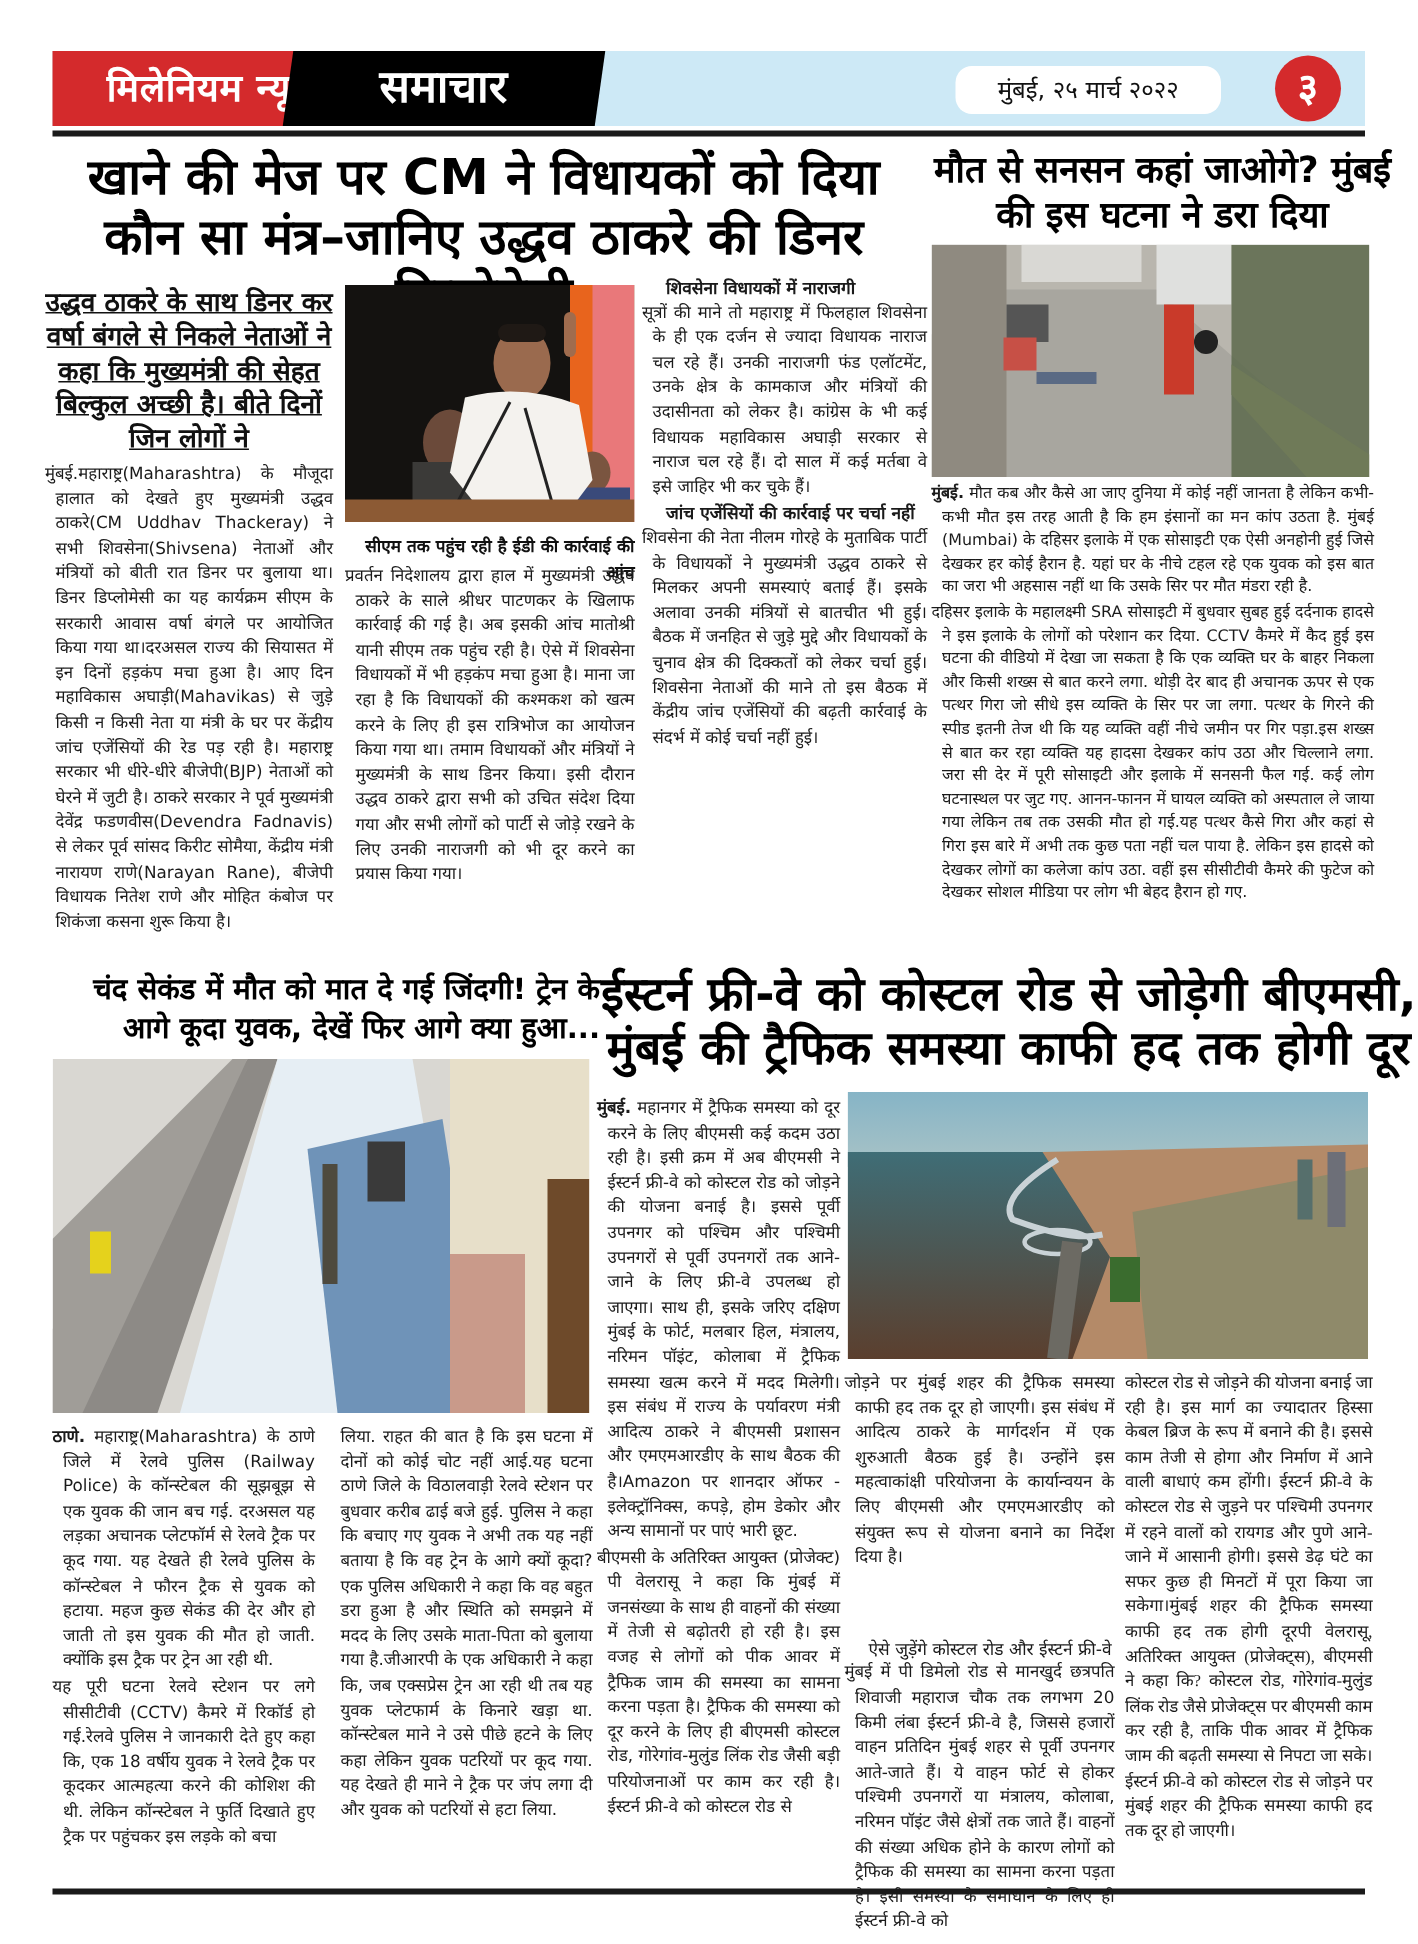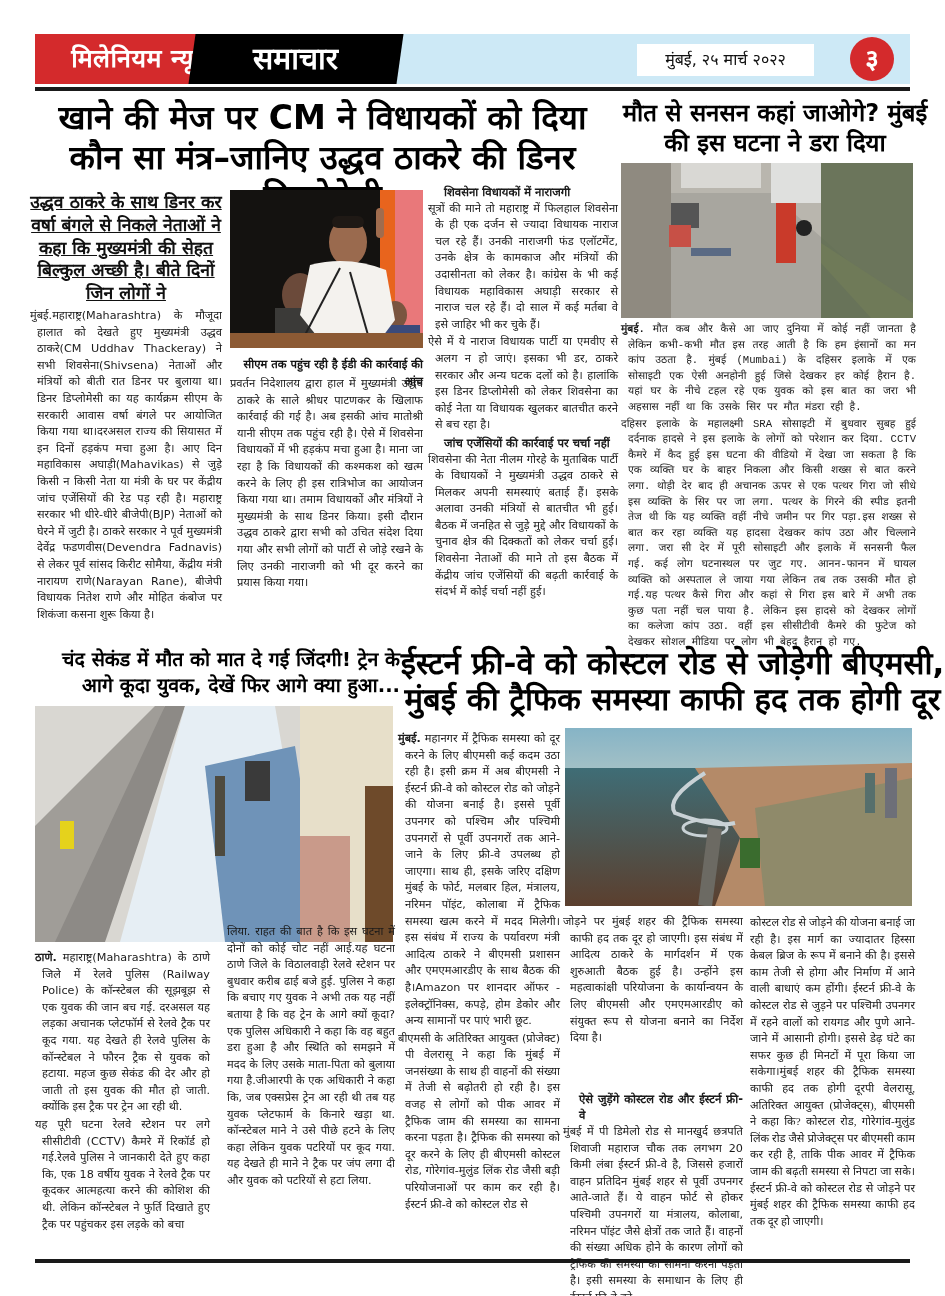--- a/index.html
+++ b/index.html
@@ -4,21 +4,21 @@
 <style>
   html, body { margin:0; padding:0; background:#ffffff; }
   body { width:945px; height:1296px; position:relative; overflow:hidden; font-family:"DejaVu Sans", sans-serif; color:#111; }
   .abs { position:absolute;text-align:right; }
 
   
   .masthead { left:35px; top:34px; width:875px; height:50px; background:#cde9f6; }
   .brand { left:35px; top:34px; width:178px; height:50px; background:#d42a2c; color:#fff; font-weight:bold; font-size:25px; line-height:50px; letter-spacing:0.5px; }
   .section-tab { left:192px; top:34px; width:208px; height:50px; background:#000; color:#fff; font-weight:bold; font-size:30px; line-height:50px; text-align:center; transform:skewX(-8deg); }
   .section-tab span { display:inline-block; transform:skewX(8deg); }
-  .dateline { left:637px; top:44px; width:177px; height:32px; background:#fff; font-size:16px; line-height:32px; text-align:center; }
+  .dateline { left:637px; top:44px; width:177px; height:32px; background:#fff; font-size:16px; line-height:32px; text-align:center;border-radius:11px; }
   .page-num { left:850px; top:37px; width:44px; height:44px; border-radius:50%; background:#d42a2c; color:#fff; font-size:26px; font-weight:bold; line-height:44px; text-align:center; }
   .rule { left:35px; top:87px; width:875px; height:4px; background:#1a1a1a; }
   .rule-bottom { left:35px; top:1259px; width:875px; height:4px; background:#1a1a1a; }
 
   
   .hl { font-weight:bold; text-align:center; color:#000; line-height:1.2; }
   .hl-main { left:30px; top:98px; width:585px; font-size:33px; }
   .hl-right { left:620px; top:98px; width:310px; font-size:24px; line-height:1.25; }
   .hl-train { left:30px; top:647px; width:370px; font-size:19.5px; line-height:1.35;text-align:right; }
   .hl-bmc { left:400px; top:645px; width:545px; font-size:31px; line-height:1.17; }
@@ -72,21 +72,20 @@
   </svg>
 </div>
 <div class="abs caption" style="left:230px; top:356px; width:193px;">सीएम तक पहुंच रही है ईडी की कार्रवाई की आंच</div>
 <div class="abs col" style="left:230px; top:376px; width:193px;">
   <p>प्रवर्तन निदेशालय द्वारा हाल में मुख्यमंत्री उद्धव ठाकरे के साले श्रीधर पाटणकर के खिलाफ कार्रवाई की गई है। अब इसकी आंच मातोश्री यानी सीएम तक पहुंच रही है। ऐसे में शिवसेना विधायकों में भी हड़कंप मचा हुआ है। माना जा रहा है कि विधायकों की कश्मकश को खत्म करने के लिए ही इस रात्रिभोज का आयोजन किया गया था। तमाम विधायकों और मंत्रियों ने मुख्यमंत्री के साथ डिनर किया। इसी दौरान उद्धव ठाकरे द्वारा सभी को उचित संदेश दिया गया और सभी लोगों को पार्टी से जोड़े रखने के लिए उनकी नाराजगी को भी दूर करने का प्रयास किया गया।</p>
 </div>
 
 <div class="abs col" style="left:428px; top:184px; width:190px;">
   <p class="mini-head">शिवसेना विधायकों में नाराजगी</p>
   <p>सूत्रों की माने तो महाराष्ट्र में फिलहाल शिवसेना के ही एक दर्जन से ज्यादा विधायक नाराज चल रहे हैं। उनकी नाराजगी फंड एलॉटमेंट, उनके क्षेत्र के कामकाज और मंत्रियों की उदासीनता को लेकर है। कांग्रेस के भी कई विधायक महाविकास अघाड़ी सरकार से नाराज चल रहे हैं। दो साल में कई मर्तबा वे इसे जाहिर भी कर चुके हैं।</p>
-  <p>ऐसे में ये नाराज विधायक पार्टी या एमवीए से अलग न हो जाएं। इसका भी डर, ठाकरे सरकार और अन्य घटक दलों को है। हालांकि इस डिनर डिप्लोमेसी को लेकर शिवसेना का कोई नेता या विधायक खुलकर बातचीत करने से बच रहा है।</p>
   <p class="mini-head">जांच एजेंसियों की कार्रवाई पर चर्चा नहीं</p>
   <p>शिवसेना की नेता नीलम गोरहे के मुताबिक पार्टी के विधायकों ने मुख्यमंत्री उद्धव ठाकरे से मिलकर अपनी समस्याएं बताई हैं। इसके अलावा उनकी मंत्रियों से बातचीत भी हुई। बैठक में जनहित से जुड़े मुद्दे और विधायकों के चुनाव क्षेत्र की दिक्कतों को लेकर चर्चा हुई। शिवसेना नेताओं की माने तो इस बैठक में केंद्रीय जांच एजेंसियों की बढ़ती कार्रवाई के संदर्भ में कोई चर्चा नहीं हुई।</p>
 </div>
 
 <div class="abs hl hl-right">मौत से सनसन कहां जाओगे? मुंबई की इस घटना ने डरा दिया</div>
 <div class="abs img" style="left:621px; top:163px; width:292px; height:155px;">
   <svg width="292" height="155" viewBox="0 0 292 155">
     <rect width="292" height="155" fill="#b9b6ae"></rect>
     <polygon points="40,30 150,30 292,155 0,155 0,60" fill="#a8a69f"></polygon>
     <rect x="0" y="0" width="50" height="155" fill="#8f8a80"></rect>
@@ -94,21 +93,21 @@
     <rect x="150" y="0" width="50" height="40" fill="#dfe0de"></rect>
     <rect x="200" y="0" width="92" height="155" fill="#5d6a4c" opacity="0.85"></rect>
     <polygon points="200,80 292,140 292,155 250,155 200,100" fill="#6f7a58"></polygon>
     <rect x="50" y="40" width="28" height="25" fill="#555"></rect>
     <rect x="48" y="62" width="22" height="22" fill="#c75046"></rect>
     <rect x="70" y="85" width="40" height="8" fill="#5a6a84"></rect>
     <rect x="155" y="40" width="20" height="60" fill="#c93a2a"></rect>
     <circle cx="183" cy="65" r="8" fill="#222"></circle>
   </svg>
 </div>
-<div class="abs col" style="left:621px; top:322px; width:295px; font-size:10.6px; line-height:15.6px;font-family:Liberation Mono, monospace;">
+<div class="abs col" style="left:621px; top:322px; width:295px; font-size:10.6px; line-height:15.6px;">
   <p><span class="lead">मुंबई.</span> <span>मौत कब और कैसे आ जाए दुनिया में कोई नहीं जानता है लेकिन कभी-कभी मौत इस तरह आती है कि हम इंसानों का मन कांप उठता है. मुंबई (Mumbai) के दहिसर इलाके में एक सोसाइटी एक ऐसी अनहोनी हुई जिसे देखकर हर कोई हैरान है. यहां घर के नीचे टहल रहे एक युवक को इस बात का जरा भी अहसास नहीं था कि उसके सिर पर मौत मंडरा रही है.</span></p>
   <p>दहिसर इलाके के महालक्ष्मी SRA सोसाइटी में बुधवार सुबह हुई दर्दनाक हादसे ने इस इलाके के लोगों को परेशान कर दिया. CCTV कैमरे में कैद हुई इस घटना की वीडियो में देखा जा सकता है कि एक व्यक्ति घर के बाहर निकला और किसी शख्स से बात करने लगा. थोड़ी देर बाद ही अचानक ऊपर से एक पत्थर गिरा जो सीधे इस व्यक्ति के सिर पर जा लगा. पत्थर के गिरने की स्पीड इतनी तेज थी कि यह व्यक्ति वहीं नीचे जमीन पर गिर पड़ा.इस शख्स से बात कर रहा व्यक्ति यह हादसा देखकर कांप उठा और चिल्लाने लगा. जरा सी देर में पूरी सोसाइटी और इलाके में सनसनी फैल गई. कई लोग घटनास्थल पर जुट गए. आनन-फानन में घायल व्यक्ति को अस्पताल ले जाया गया लेकिन तब तक उसकी मौत हो गई.यह पत्थर कैसे गिरा और कहां से गिरा इस बारे में अभी तक कुछ पता नहीं चल पाया है. लेकिन इस हादसे को देखकर लोगों का कलेजा कांप उठा. वहीं इस सीसीटीवी कैमरे की फुटेज को देखकर सोशल मीडिया पर लोग भी बेहद हैरान हो गए.</p>
 </div>
 
 <div class="abs hl hl-train">चंद सेकंड में मौत को मात दे गई जिंदगी! ट्रेन के आगे कूदा युवक, देखें फिर आगे क्या हुआ...</div>
 <div class="abs img" style="left:35px; top:706px; width:358px; height:236px;">
   <svg width="358" height="236" viewBox="0 0 358 236">
     <rect width="358" height="236" fill="#d9d7d2"></rect>
     <polygon points="130,0 150,0 70,236 0,236 0,180" fill="#8d8a86"></polygon>
     <polygon points="0,120 120,0 130,0 20,236 0,236" fill="#a09d98"></polygon>
@@ -119,21 +118,21 @@
     <rect x="330" y="80" width="28" height="156" fill="#6e4a2a"></rect>
     <rect x="25" y="115" width="14" height="28" fill="#e5d21c"></rect>
     <rect x="180" y="70" width="10" height="80" fill="#4e4a3e"></rect>
     <rect x="210" y="55" width="25" height="40" fill="#3a3a3a"></rect>
   </svg>
 </div>
 <div class="abs col" style="left:35px; top:950px; width:175px;">
   <p><span class="lead">ठाणे.</span> <span>महाराष्ट्र(Maharashtra) के ठाणे जिले में रेलवे पुलिस (Railway Police) के कॉन्स्टेबल की सूझबूझ से एक युवक की जान बच गई. दरअसल यह लड़का अचानक प्लेटफॉर्म से रेलवे ट्रैक पर कूद गया. यह देखते ही रेलवे पुलिस के कॉन्स्टेबल ने फौरन ट्रैक से युवक को हटाया. महज कुछ सेकंड की देर और हो जाती तो इस युवक की मौत हो जाती. क्योंकि इस ट्रैक पर ट्रेन आ रही थी.</span></p>
   <p>यह पूरी घटना रेलवे स्टेशन पर लगे सीसीटीवी (CCTV) कैमरे में रिकॉर्ड हो गई.रेलवे पुलिस ने जानकारी देते हुए कहा कि, एक 18 वर्षीय युवक ने रेलवे ट्रैक पर कूदकर आत्महत्या करने की कोशिश की थी. लेकिन कॉन्स्टेबल ने फुर्ति दिखाते हुए ट्रैक पर पहुंचकर इस लड़के को बचा</p>
 </div>
-<div class="abs col" style="left:227px; top:924px; width:168px;">
+<div class="abs col" style="left:227px; top:950px; width:168px;">
   <p style="text-indent:0;padding-left:0;">लिया. राहत की बात है कि इस घटना में दोनों को कोई चोट नहीं आई.यह घटना ठाणे जिले के विठालवाड़ी रेलवे स्टेशन पर बुधवार करीब ढाई बजे हुई. पुलिस ने कहा कि बचाए गए युवक ने अभी तक यह नहीं बताया है कि वह ट्रेन के आगे क्यों कूदा? एक पुलिस अधिकारी ने कहा कि वह बहुत डरा हुआ है और स्थिति को समझने में मदद के लिए उसके माता-पिता को बुलाया गया है.जीआरपी के एक अधिकारी ने कहा कि, जब एक्सप्रेस ट्रेन आ रही थी तब यह युवक प्लेटफार्म के किनारे खड़ा था. कॉन्स्टेबल माने ने उसे पीछे हटने के लिए कहा लेकिन युवक पटरियों पर कूद गया. यह देखते ही माने ने ट्रैक पर जंप लगा दी और युवक को पटरियों से हटा लिया.</p>
 </div>
 
 <div class="abs hl hl-bmc">ईस्टर्न फ्री-वे को कोस्टल रोड से जोड़ेगी बीएमसी, मुंबई की ट्रैफिक समस्या काफी हद तक होगी दूर</div>
 <div class="abs img" style="left:565px; top:728px; width:347px; height:178px;">
   <svg width="347" height="178" viewBox="0 0 347 178">
     <defs>
       <linearGradient id="sky" x1="0" y1="0" x2="0" y2="1">
         <stop offset="0" stop-color="#86b4c6"></stop>
           <stop offset="1" stop-color="#a9c3c6"></stop>
@@ -154,20 +153,20 @@
     <rect x="300" y="45" width="10" height="40" fill="#566f6c"></rect>
     <rect x="320" y="40" width="12" height="50" fill="#6d6f78"></rect>
   </svg>
 </div>
 <div class="abs col" style="left:398px; top:731px; width:162px;">
   <p><span class="lead">मुंबई.</span> <span>महानगर में ट्रैफिक समस्या को दूर करने के लिए बीएमसी कई कदम उठा रही है। इसी क्रम में अब बीएमसी ने ईस्टर्न फ्री-वे को कोस्टल रोड को जोड़ने की योजना बनाई है। इससे पूर्वी उपनगर को पश्चिम और पश्चिमी उपनगरों से पूर्वी उपनगरों तक आने-जाने के लिए फ्री-वे उपलब्ध हो जाएगा। साथ ही, इसके जरिए दक्षिण मुंबई के फोर्ट, मलबार हिल, मंत्रालय, नरिमन पॉइंट, कोलाबा में ट्रैफिक समस्या खत्म करने में मदद मिलेगी। इस संबंध में राज्य के पर्यावरण मंत्री आदित्य ठाकरे ने बीएमसी प्रशासन और एमएमआरडीए के साथ बैठक की है।Amazon पर शानदार ऑफर - इलेक्ट्रॉनिक्स, कपड़े, होम डेकोर और अन्य सामानों पर पाएं भारी छूट.</span></p>
   <p>बीएमसी के अतिरिक्त आयुक्त (प्रोजेक्ट) पी वेलरासू ने कहा कि मुंबई में जनसंख्या के साथ ही वाहनों की संख्या में तेजी से बढ़ोतरी हो रही है। इस वजह से लोगों को पीक आवर में ट्रैफिक जाम की समस्या का सामना करना पड़ता है। ट्रैफिक की समस्या को दूर करने के लिए ही बीएमसी कोस्टल रोड, गोरेगांव-मुलुंड लिंक रोड जैसी बड़ी परियोजनाओं पर काम कर रही है। ईस्टर्न फ्री-वे को कोस्टल रोड से</p>
 </div>
 <div class="abs col" style="left:563px; top:914px; width:180px;">
   <p>जोड़ने पर मुंबई शहर की ट्रैफिक समस्या काफी हद तक दूर हो जाएगी। इस संबंध में आदित्य ठाकरे के मार्गदर्शन में एक शुरुआती बैठक हुई है। उन्होंने इस महत्वाकांक्षी परियोजना के कार्यान्वयन के लिए बीएमसी और एमएमआरडीए को संयुक्त रूप से योजना बनाने का निर्देश दिया है।</p>
-  <p class="mini-head" style="font-weight:bold;margin-top:44px;">ऐसे जुड़ेंगे कोस्टल रोड और ईस्टर्न फ्री-वे</p>
+  <p class="mini-head" style="font-weight:normal;margin-top:44px;">ऐसे जुड़ेंगे कोस्टल रोड और ईस्टर्न फ्री-वे</p>
   <p>मुंबई में पी डिमेलो रोड से मानखुर्द छत्रपति शिवाजी महाराज चौक तक लगभग 20 किमी लंबा ईस्टर्न फ्री-वे है, जिससे हजारों वाहन प्रतिदिन मुंबई शहर से पूर्वी उपनगर आते-जाते हैं। ये वाहन फोर्ट से होकर पश्चिमी उपनगरों या मंत्रालय, कोलाबा, नरिमन पॉइंट जैसे क्षेत्रों तक जाते हैं। वाहनों की संख्या अधिक होने के कारण लोगों को ट्रैफिक की समस्या का सामना करना पड़ता है। इसी समस्या के समाधान के लिए ही ईस्टर्न फ्री-वे को</p>
 </div>
 <div class="abs col" style="left:750px; top:914px; width:165px;font-family:Liberation Serif, serif;">
   <p style="text-indent:0;padding-left:0;">कोस्टल रोड से जोड़ने की योजना बनाई जा रही है। इस मार्ग का ज्यादातर हिस्सा केबल ब्रिज के रूप में बनाने की है। इससे काम तेजी से होगा और निर्माण में आने वाली बाधाएं कम होंगी। ईस्टर्न फ्री-वे के कोस्टल रोड से जुड़ने पर पश्चिमी उपनगर में रहने वालों को रायगड और पुणे आने-जाने में आसानी होगी। इससे डेढ़ घंटे का सफर कुछ ही मिनटों में पूरा किया जा सकेगा।मुंबई शहर की ट्रैफिक समस्या काफी हद तक होगी दूरपी वेलरासू, अतिरिक्त आयुक्त (प्रोजेक्ट्स), बीएमसी ने कहा कि? कोस्टल रोड, गोरेगांव-मुलुंड लिंक रोड जैसे प्रोजेक्ट्स पर बीएमसी काम कर रही है, ताकि पीक आवर में ट्रैफिक जाम की बढ़ती समस्या से निपटा जा सके। ईस्टर्न फ्री-वे को कोस्टल रोड से जोड़ने पर मुंबई शहर की ट्रैफिक समस्या काफी हद तक दूर हो जाएगी।</p>
 </div>
 
 <div class="abs rule-bottom"></div>
 
 </body></html>

